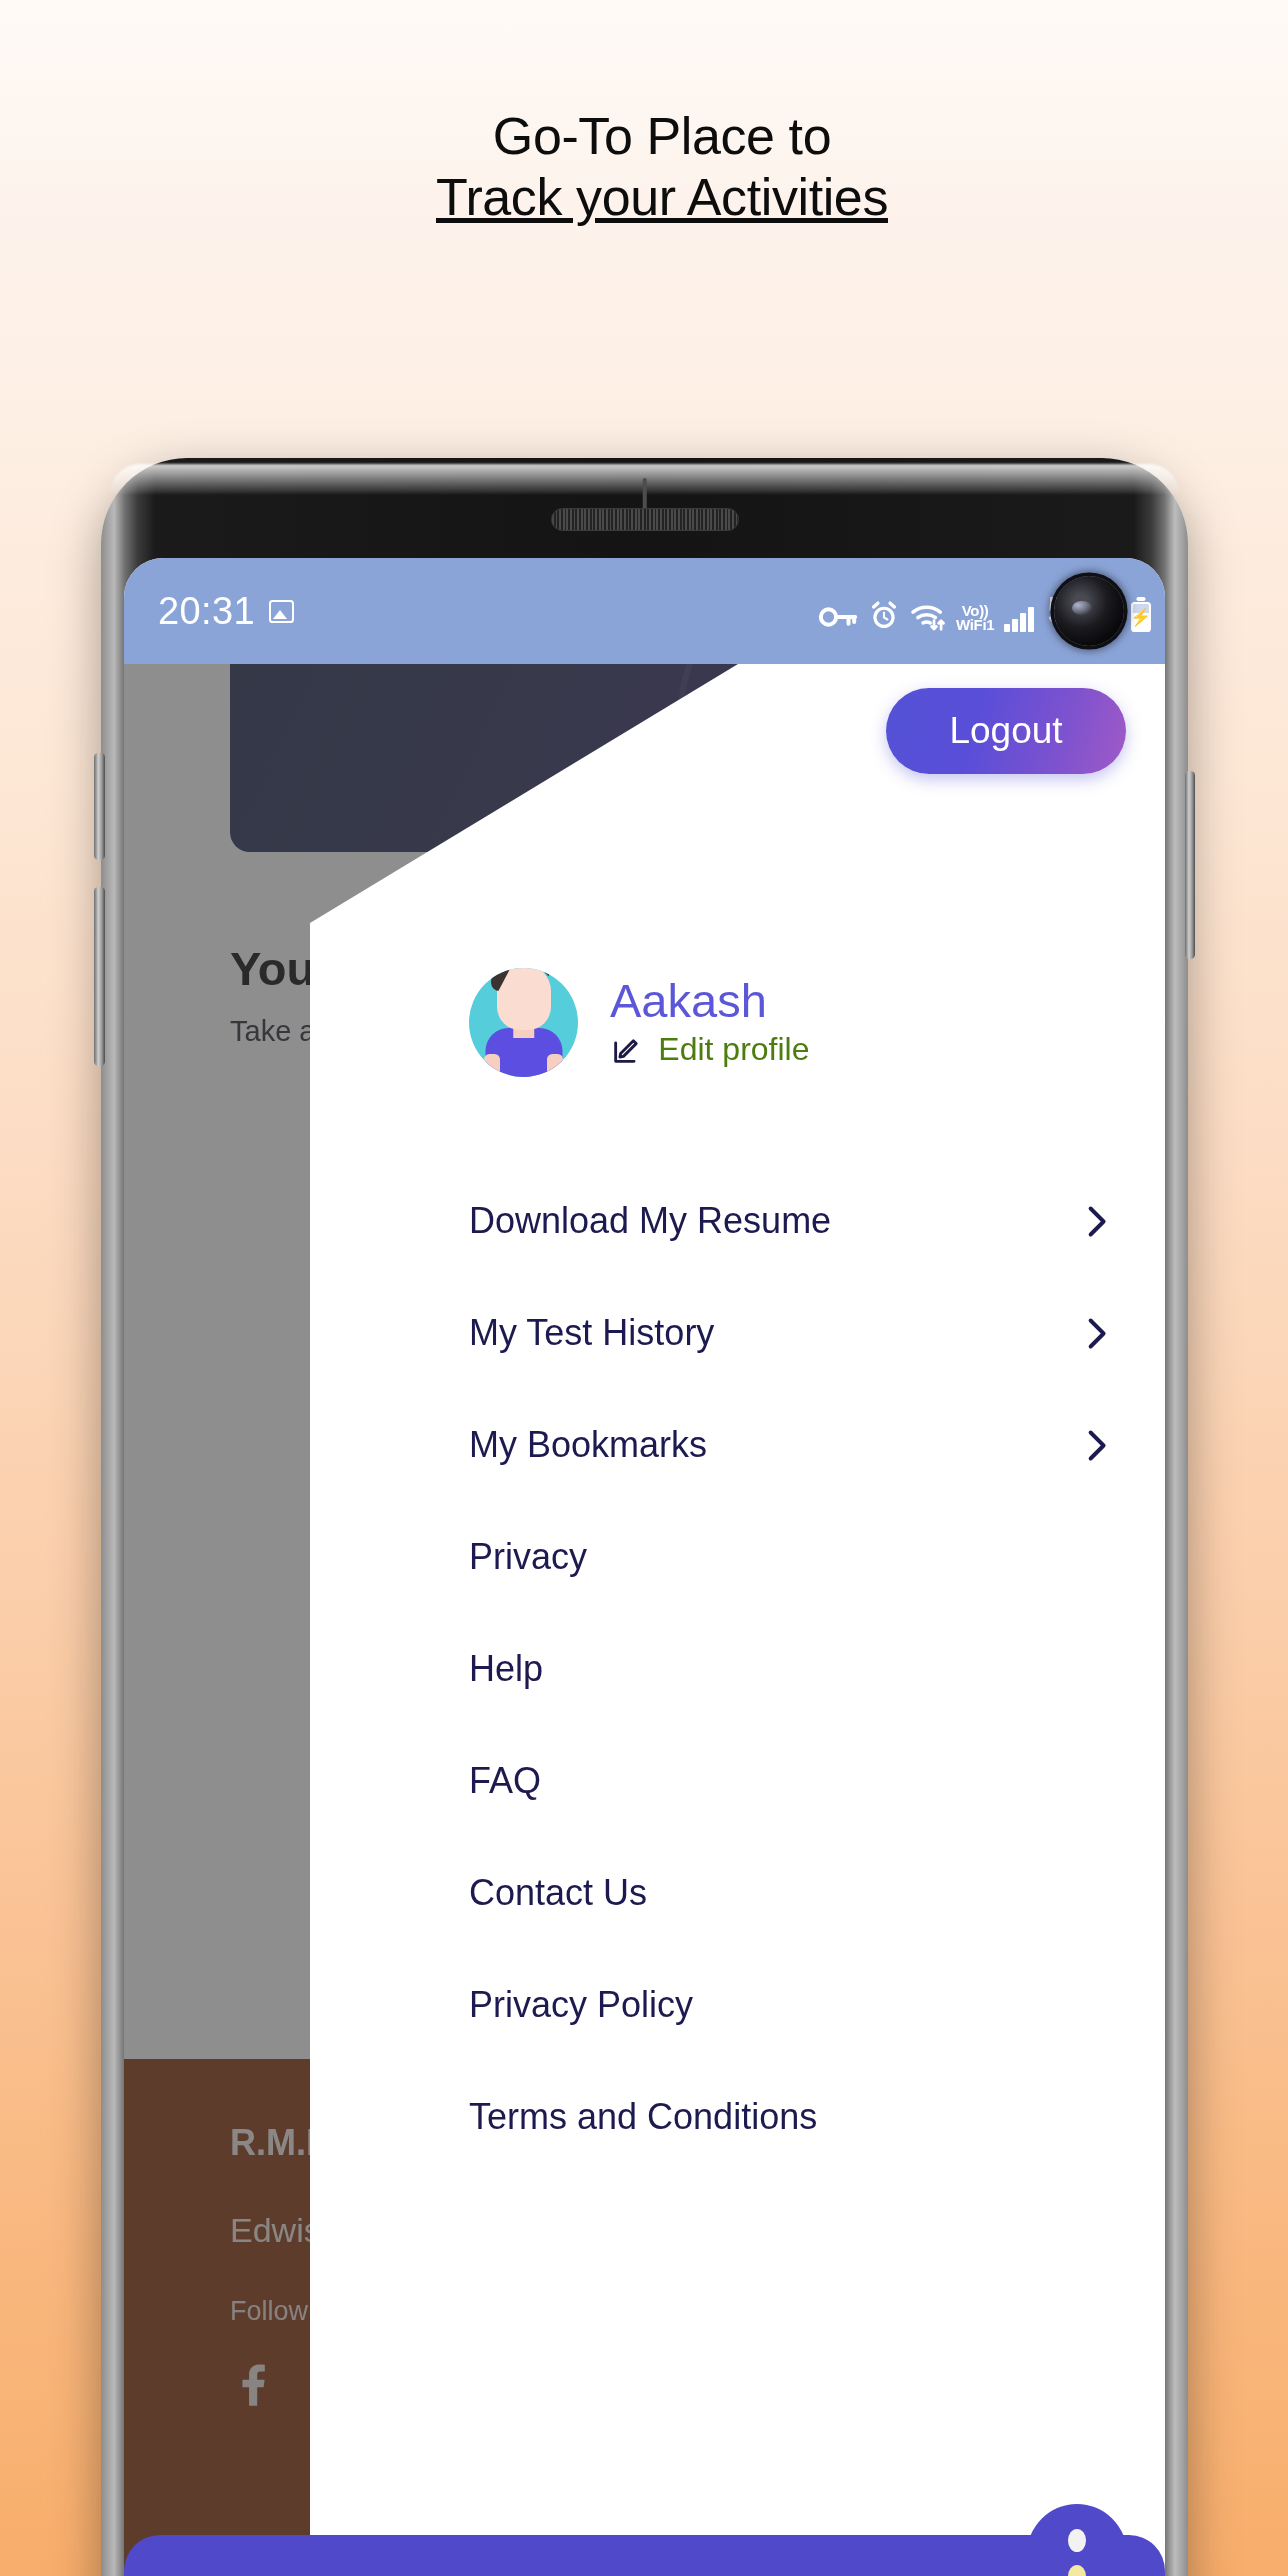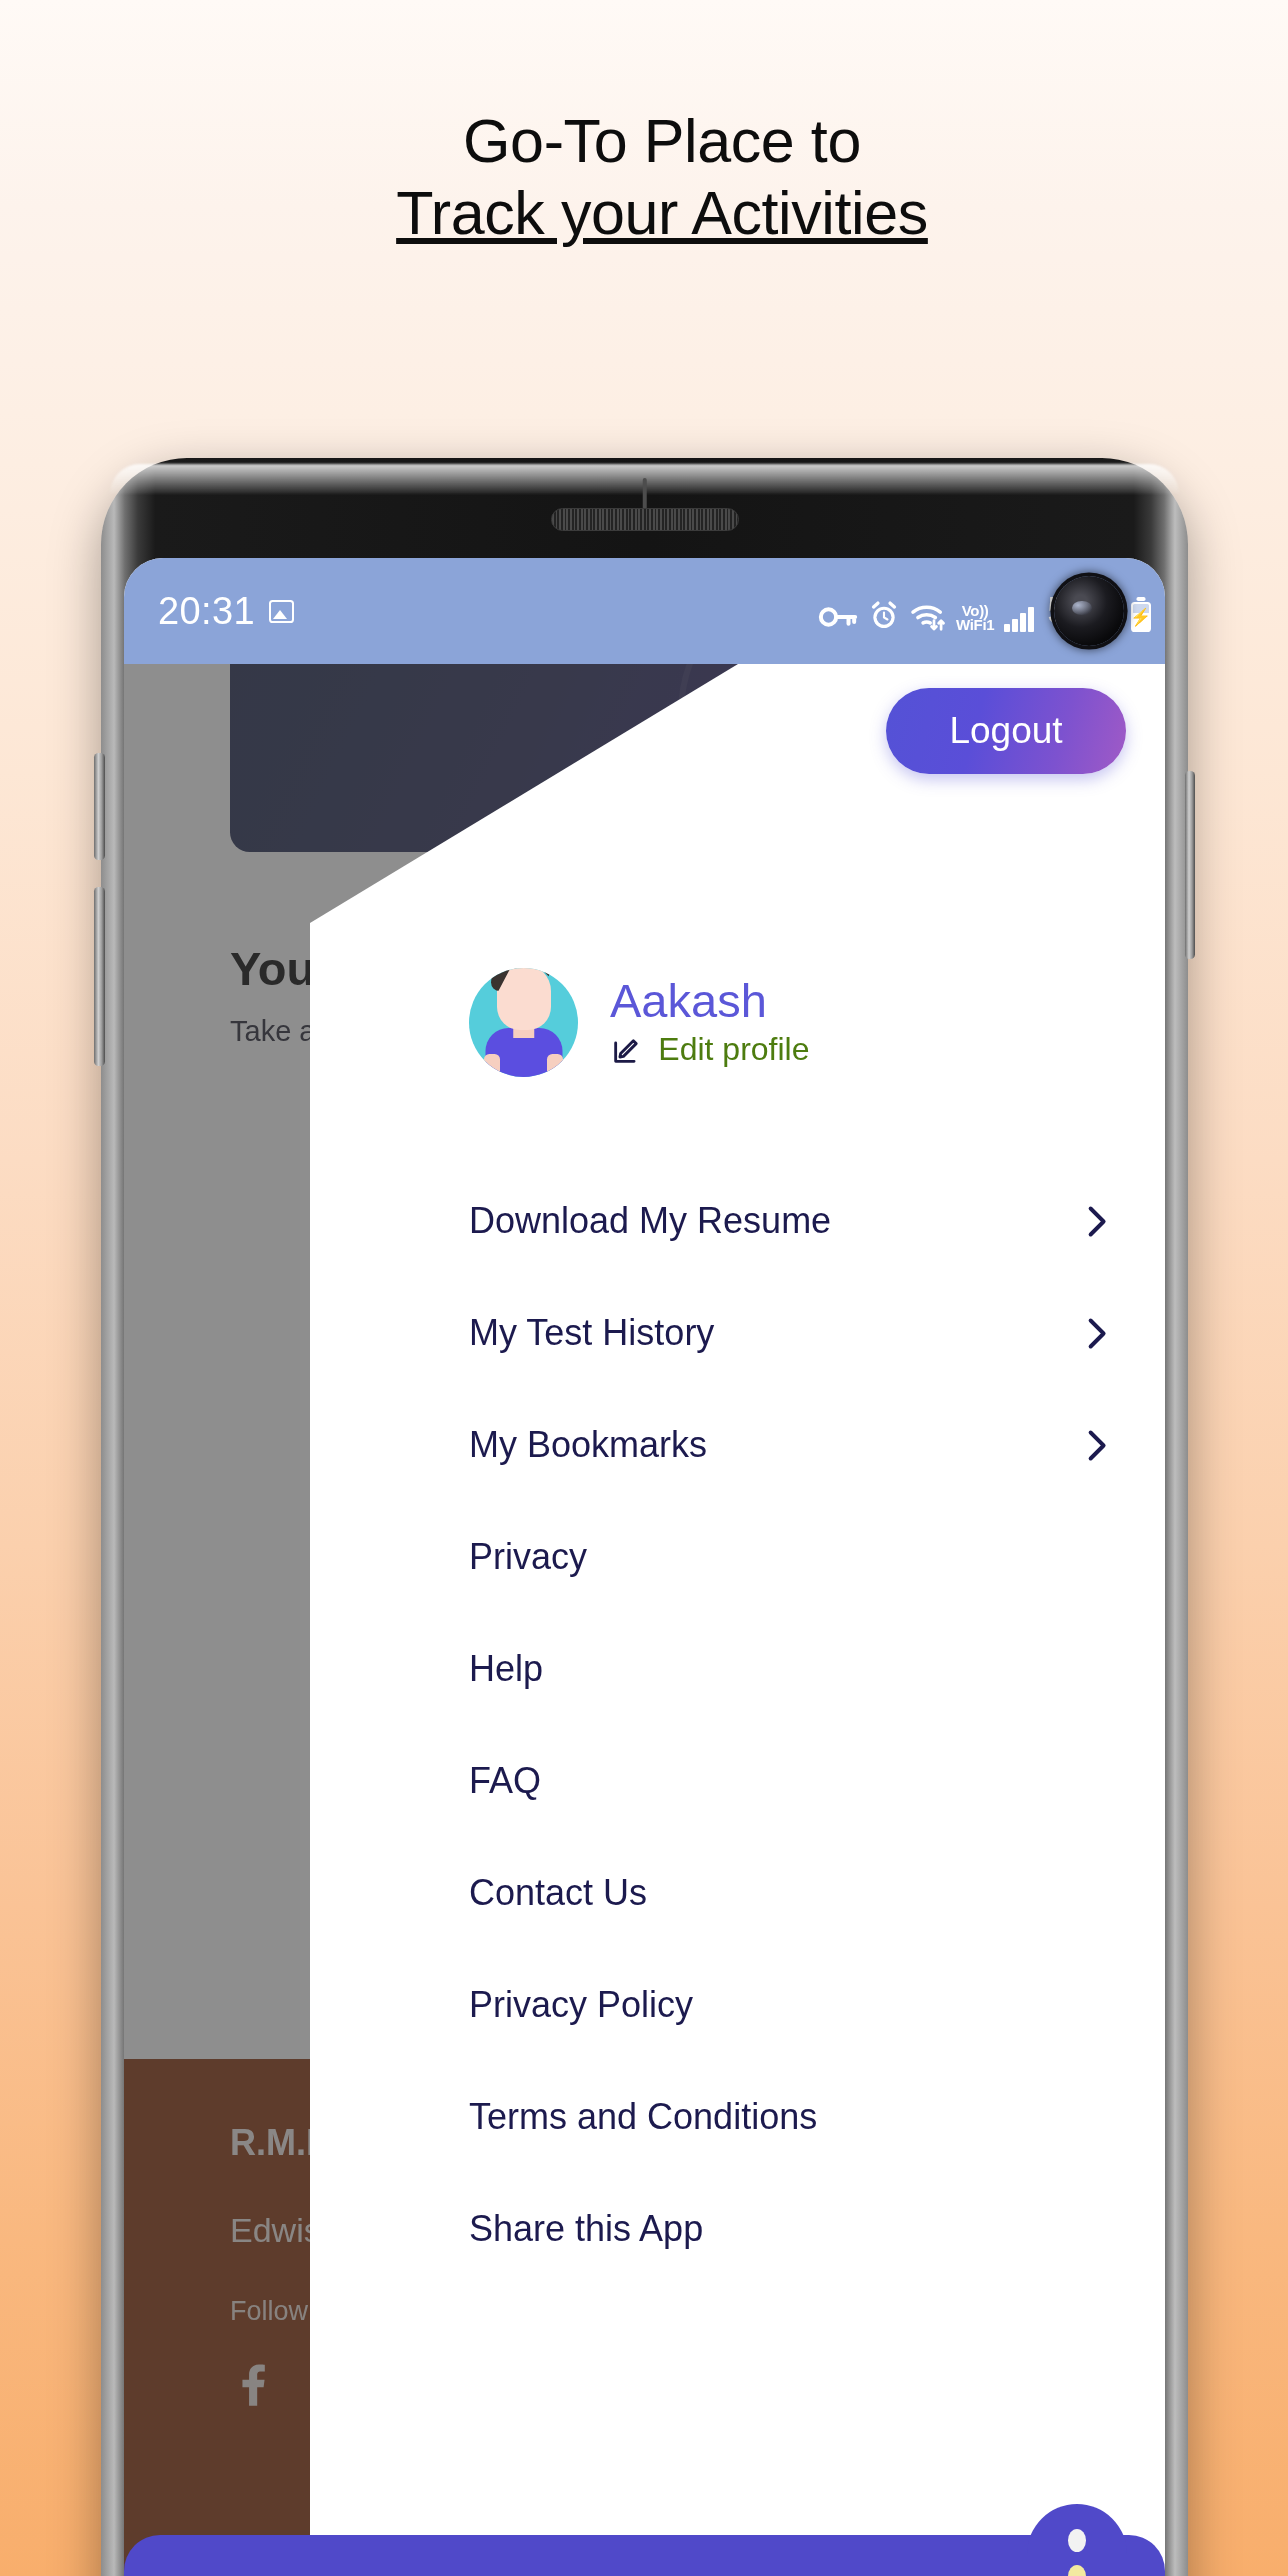--- a/index.html
+++ b/index.html
@@ -21,21 +21,21 @@
       #f8ae6c 100%);
     position: relative;
   }
 
   
   .headline {
     position: absolute;
     top: 106px; left: 0; width: 1288px;
     text-align: center;
     color: #0d0d0d;
-    font-size: 61px;
+    font-size: 52px;
     line-height: 1.18;
     font-weight: 400;
     letter-spacing: -0.4px;
     padding-left: 36px;
   }
   .headline-l2 { display: block; text-decoration: underline; }
 
   
   .phone {
     position: absolute;
@@ -516,26 +516,20 @@
             </svg>
         </div>
 
         <div class="menu-item">
           <span class="menu-label">Terms and Conditions</span>
           <svg class="chev hidden" viewBox="0 0 24 24">
               <path d="M9 4l8 8-8 8" fill="none" stroke="#1c1a4e" stroke-width="2.4"></path>
             </svg>
         </div>
 
-        <div class="menu-item">
-          <span class="menu-label">Share this App</span>
-          <svg class="chev hidden" viewBox="0 0 24 24">
-              <path d="M9 4l8 8-8 8" fill="none" stroke="#1c1a4e" stroke-width="2.4"></path>
-            </svg>
-        </div>
 
       </nav>
     </div>
 
     <div class="statusbar">
       <span class="sb-time">20:31</span>
       <span class="sb-img-icon"></span>
       <span class="sb-spacer"></span>
       <span class="sb-right">
         <svg class="ic" width="41" height="30" viewBox="0 0 24 18">

